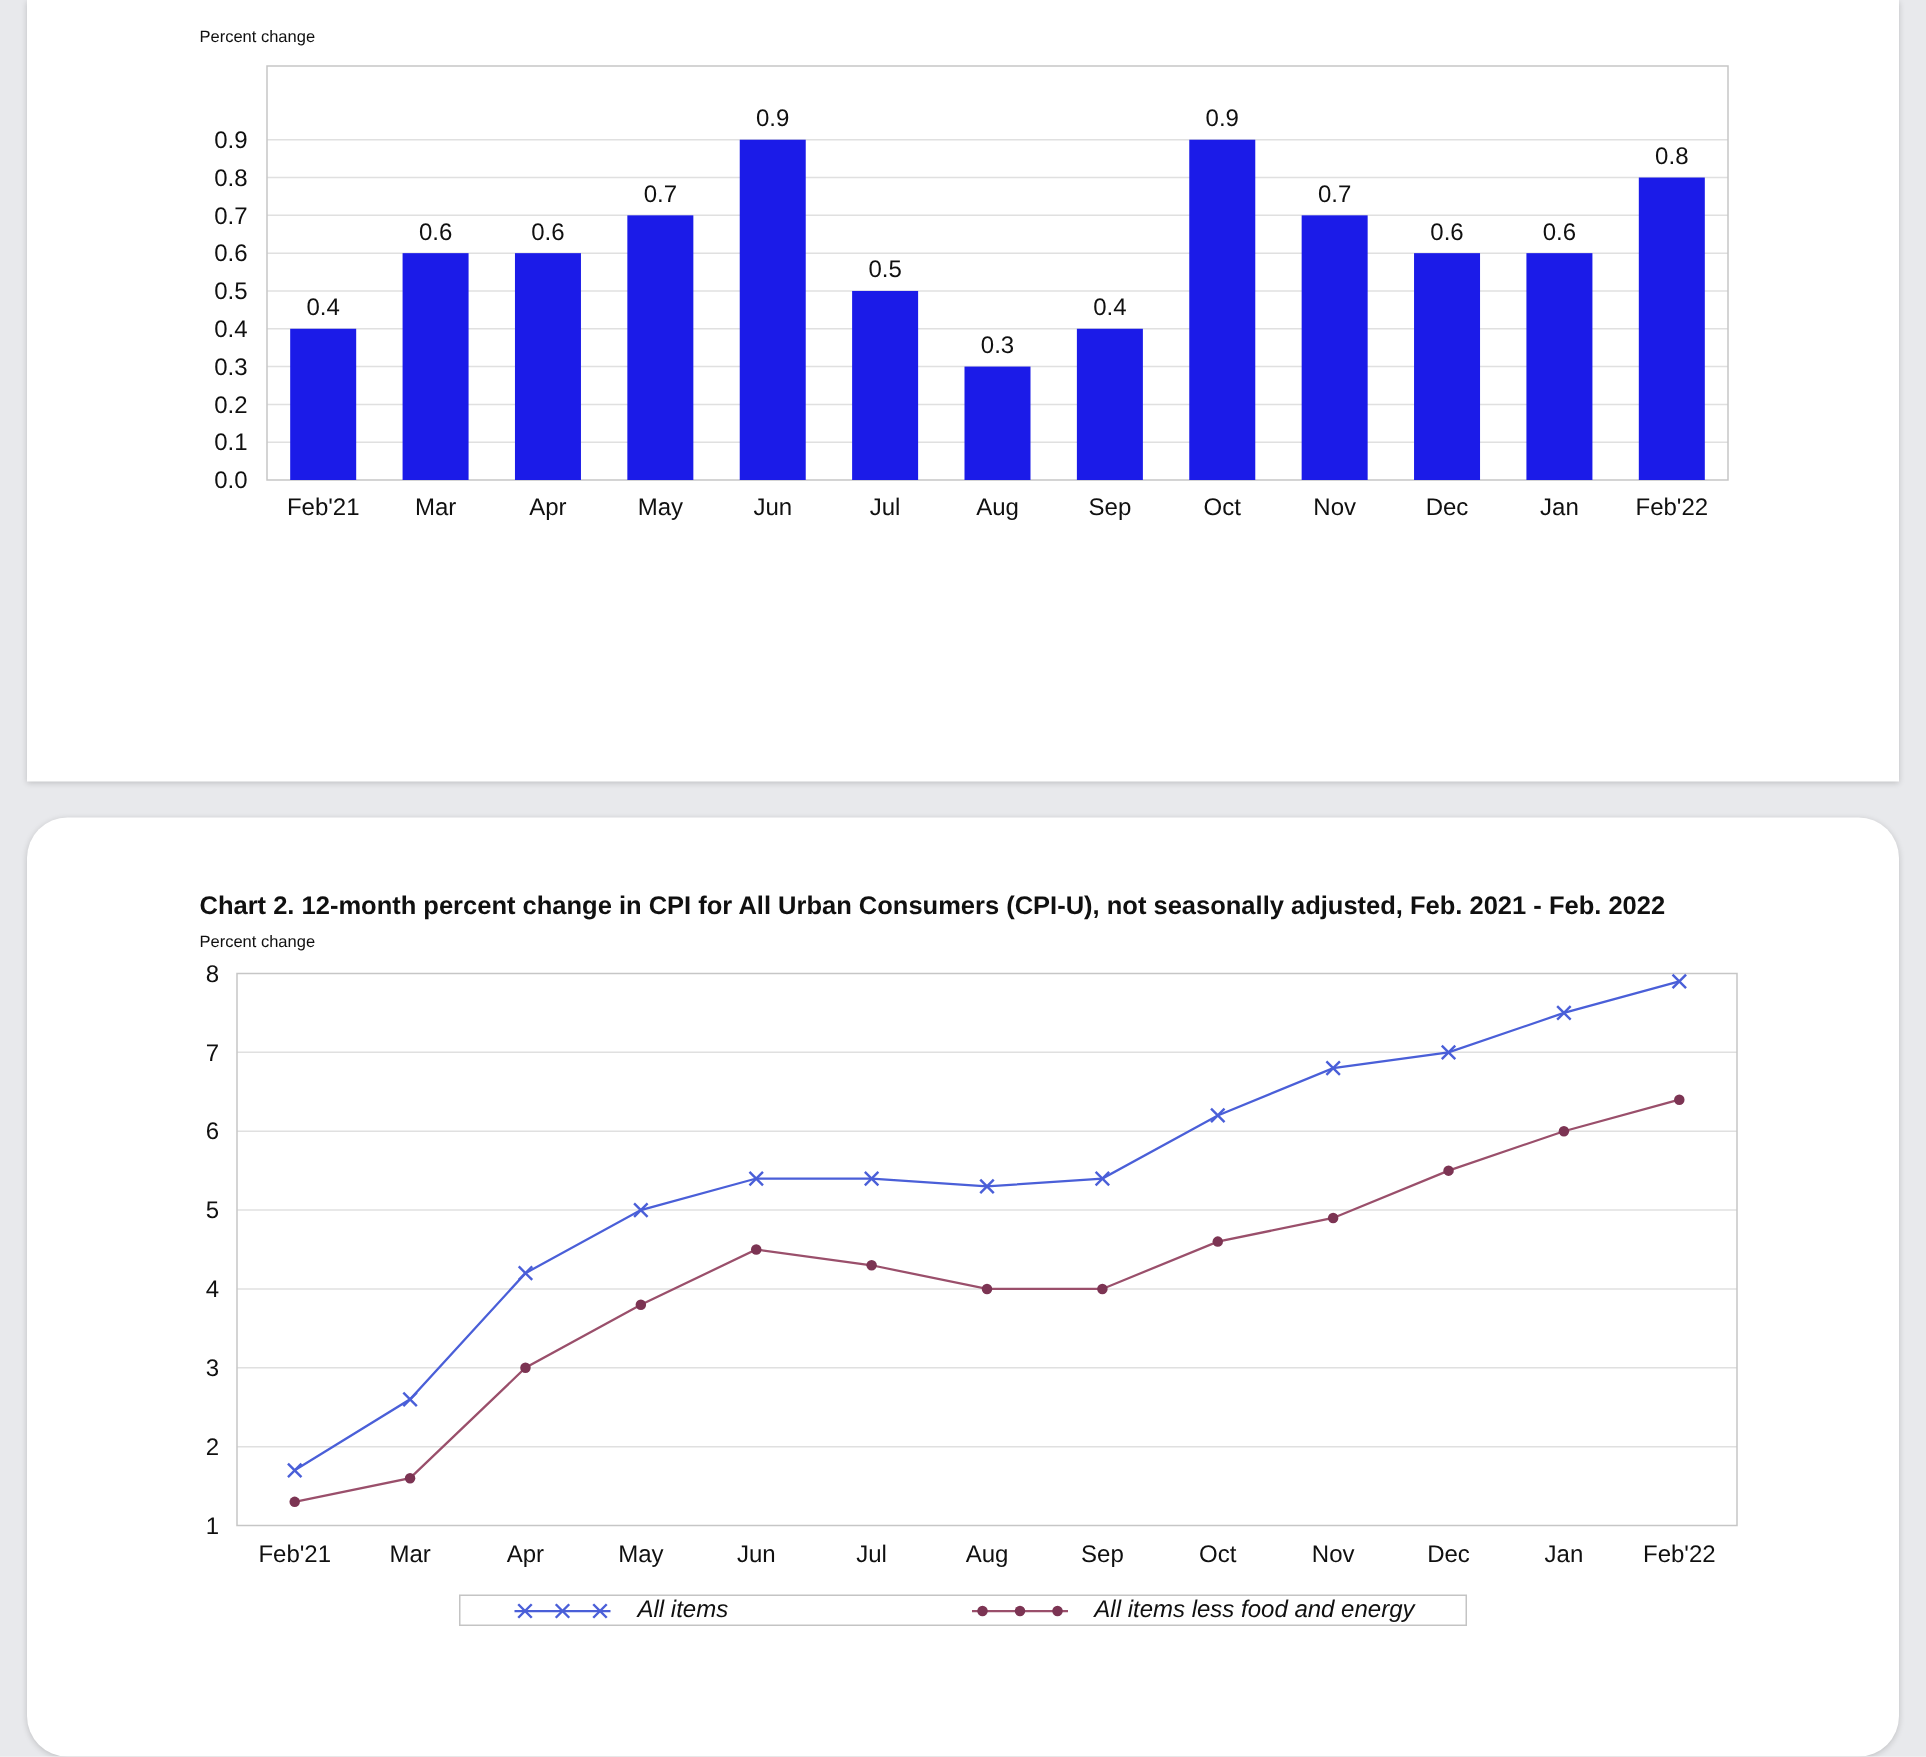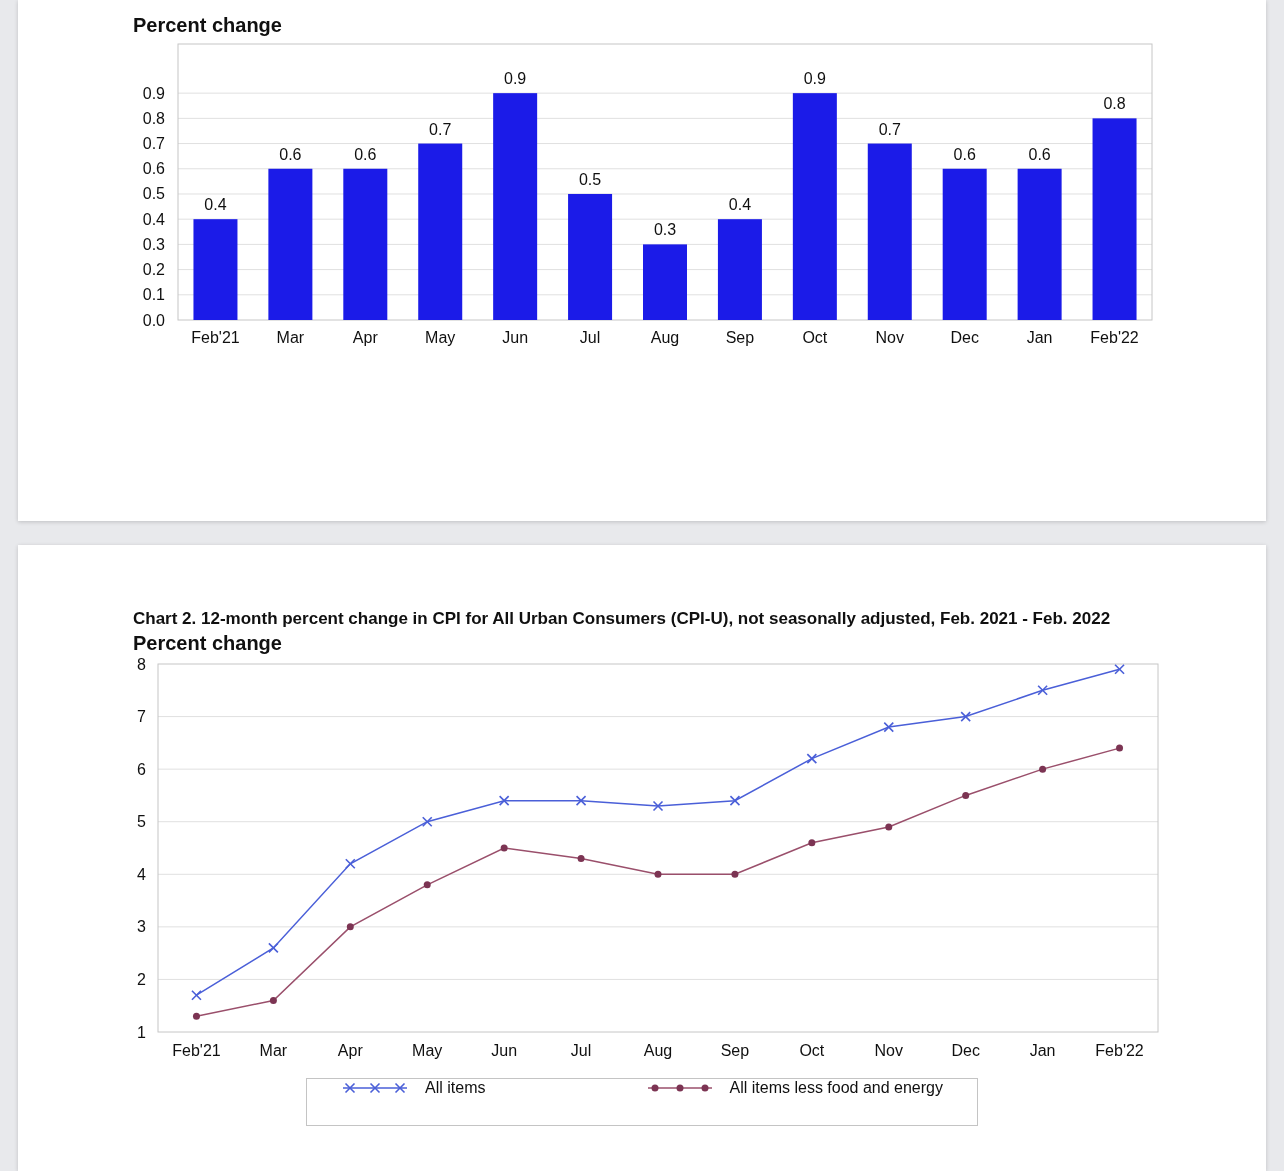--- a/index.html
+++ b/index.html
@@ -11,45 +11,45 @@
     color: #101010;
     overflow: hidden;
   }
   .panel {
     width: 1248px;
     margin-left: 18px;
     background: #ffffff;
     box-shadow: 0 1px 4px rgba(0,0,0,.18);
   }
   .panel-1 { height: 521px; padding-top: 14px; }
-  .panel-2 { height: 626px; margin-top: 24px; padding-top: 63px; }
+  .panel-2 { height: 626px; margin-top: 24px; padding-top: 48px; border-radius: 27px; }
   .chart-title {
     font-size: 17px;
     font-weight: 700;
     line-height: 22px;
     margin: 0 20px 2px 115px;
   }
   .chart-caption {
-    font-size: 20px;
+    font-size: 11px;
     line-height: 22px;
     margin: 0 0 0 115px;
-    font-weight: bold;
   }
   .chart-svg { display: block; }
   svg text { font-family: "Liberation Sans", sans-serif; }
   .legend-box {
     width: 672px;
-    height: 48px;
+    height: 21px;
     margin: 14px auto 0 auto;
     border: 1px solid #c4c4c4;
     background: #ffffff;
     display: flex;
-    align-items: flex-start;
+    align-items: center;
     justify-content: space-between;
     padding: 0 34px;
+    font-style: italic;
   }
   .legend-item {
     display: flex;
     align-items: center;
     gap: 16px;
     font-size: 16px;
   }
   .legend-marker { display: block; }
 </style>
 </head>

